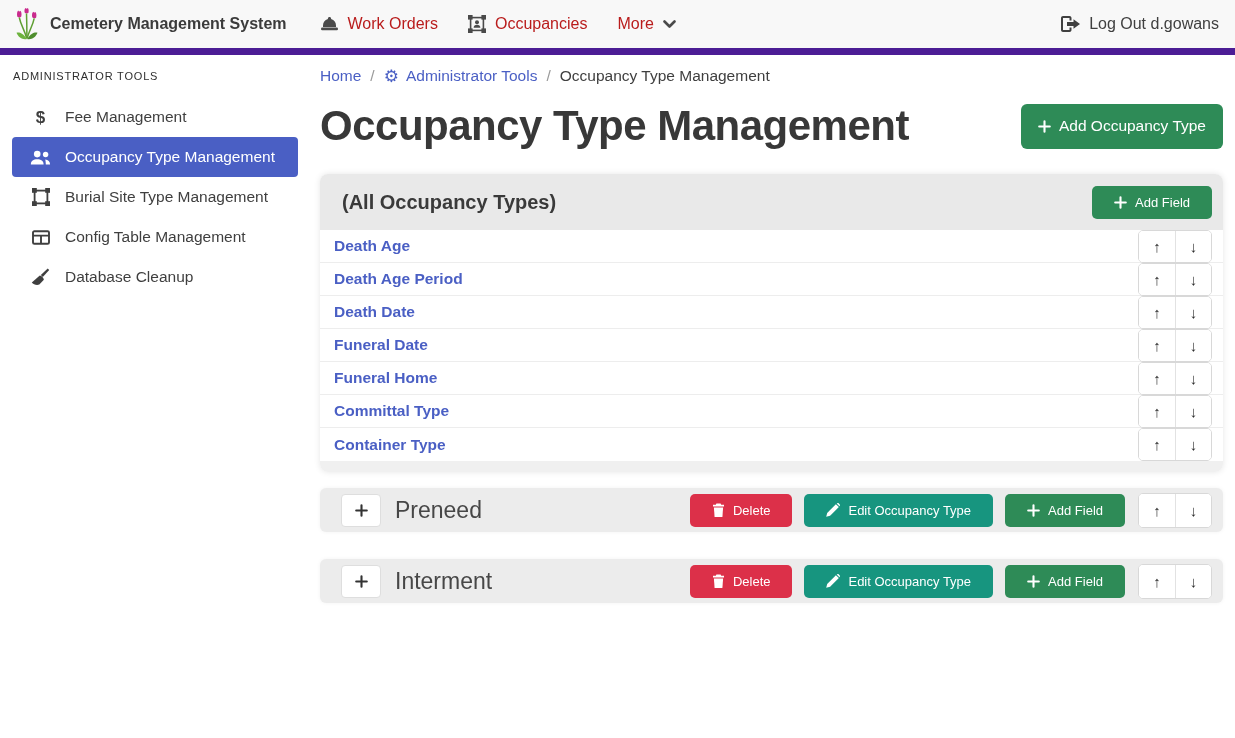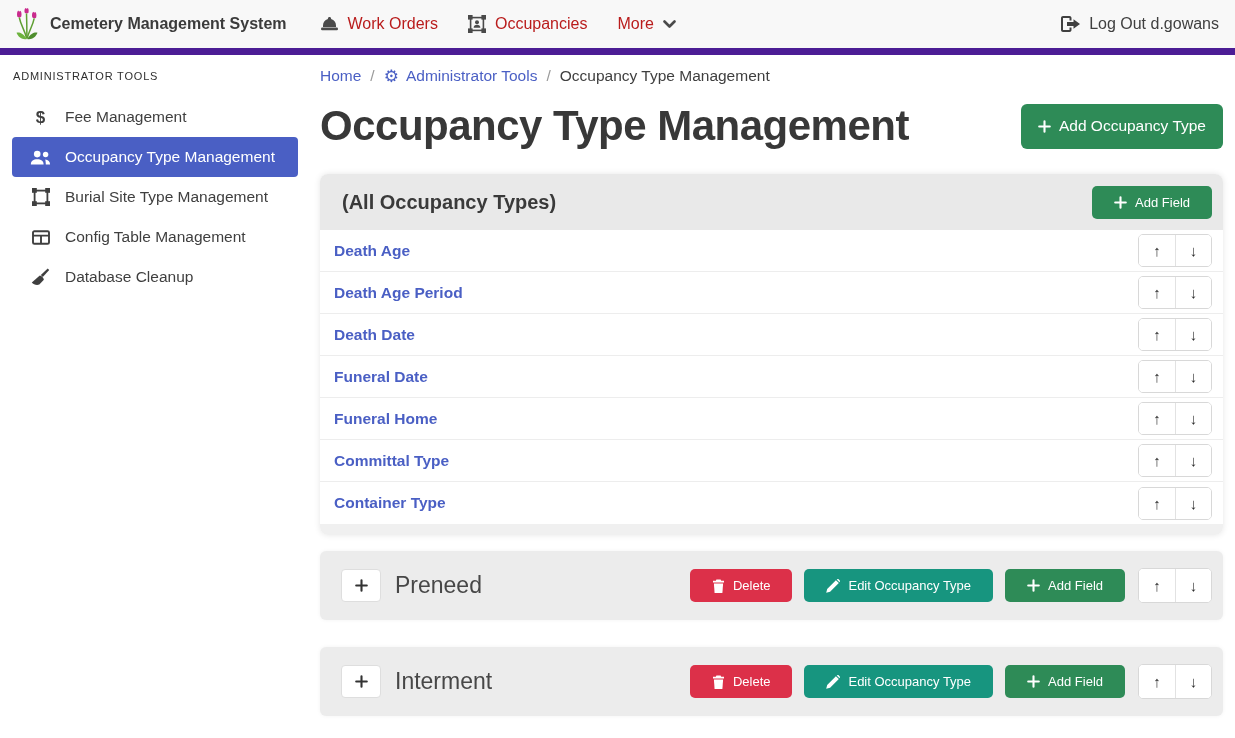--- a/index.html
+++ b/index.html
@@ -52,34 +52,34 @@
   .btn-teal{background:var(--teal);}
   .btn-red{background:var(--red);}
   .btn-lg{height:45px;padding:0 17px;font-size:15.5px;border-radius:6px;}
   .btn-sm{height:33px;padding:0 22px;font-size:13px;}
 
   
   .card{border-radius:8px;overflow:hidden;box-shadow:0 0 6px rgba(0,0,0,.10);margin-bottom:16px;background:#fff;}
   .card-header{background:var(--hdr-bg);height:56px;display:flex;align-items:center;
                justify-content:space-between;padding:0 11px 0 22px;}
   .card-title{font-size:20px;font-weight:600;color:#3a3a3a;}
-  .field-row{background:#fff;height:42px;display:flex;align-items:center;justify-content:space-between;
+  .field-row{background:#fff;height:33px;display:flex;align-items:center;justify-content:space-between;
              padding:0 11px 0 14px;border-bottom:1px solid #ededed;}
   .field-row:last-child{border-bottom:none;}
   .field-link{color:var(--blue);font-weight:700;font-size:15.5px;}
   .card-footer{height:11px;background:#f0f0f0;}
 
   .arrow-group{display:flex;border:1px solid #d8d8d8;border-radius:5px;overflow:hidden;background:#fff;}
   .arrow-btn{width:36px;height:31px;background:#fff;border:none;display:flex;align-items:center;
              justify-content:center;font-size:15px;color:#2f2f2f;padding:0;}
   .arrow-btn + .arrow-btn{border-left:1px solid #e2e2e2;}
   .section-bar .arrow-btn{height:33px;}
 
   
-  .section-bar{background:var(--bar-bg);border-radius:6px;height:69px;display:flex;align-items:center;
+  .section-bar{background:var(--bar-bg);border-radius:6px;height:44px;display:flex;align-items:center;
                padding:0 11px 0 21px;margin-bottom:27px;box-shadow:0 0 4px rgba(0,0,0,.05);}
   .expander{width:40px;height:33px;background:#fff;border:1px solid #dedede;border-radius:4px;
             display:flex;align-items:center;justify-content:center;color:#333;}
   .section-title{font-size:23px;color:#474747;font-weight:500;margin-left:14px;}
   .section-actions{margin-left:auto;display:flex;align-items:center;gap:12px;}
   .section-actions .arrow-group{margin-left:1px;}
 </style>
 </head>
 <body>
 

